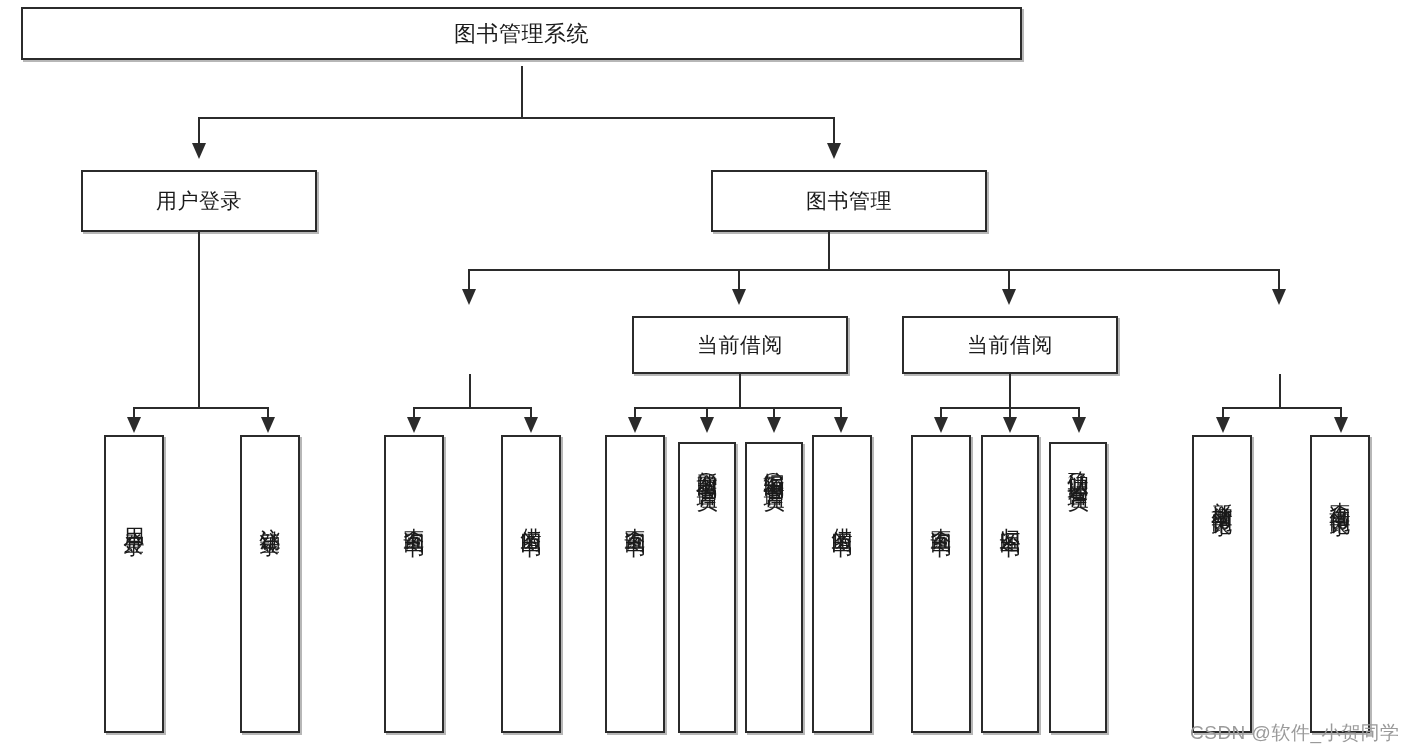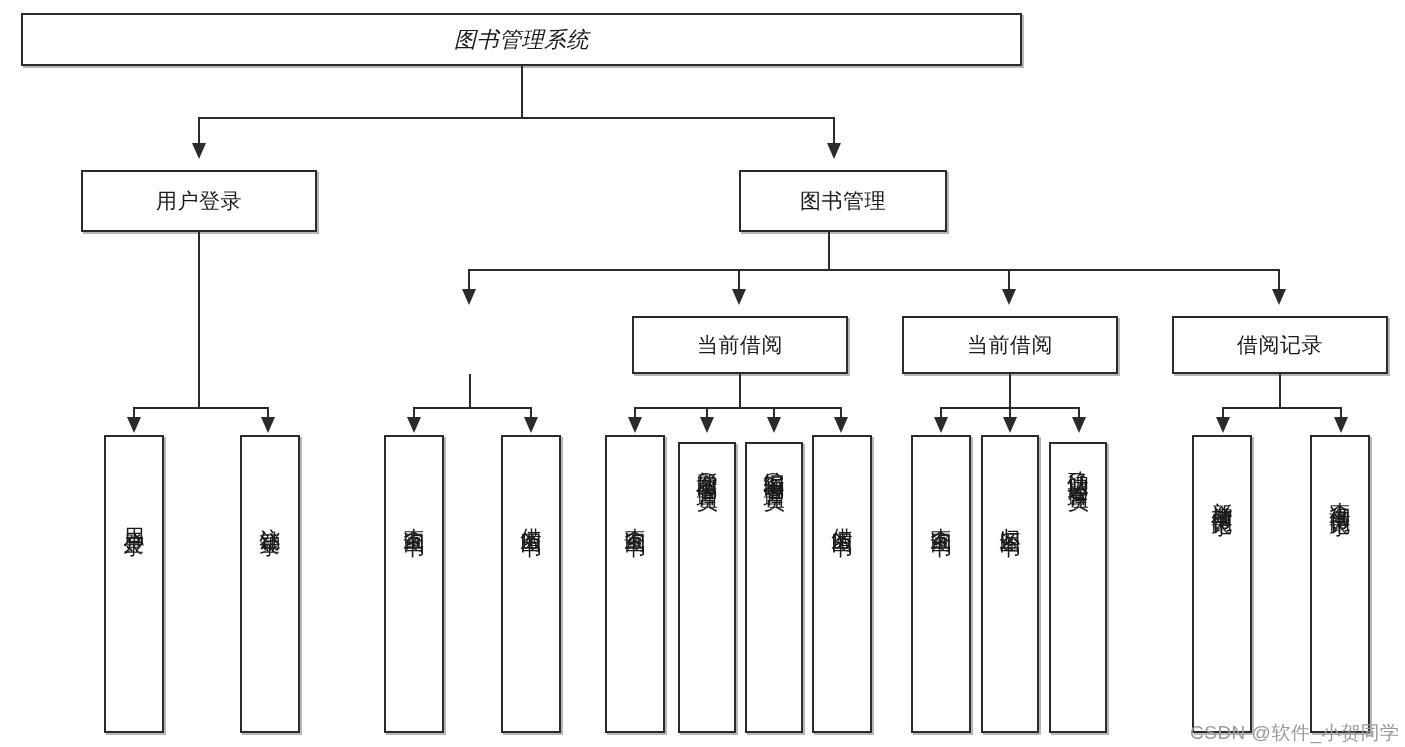--- a/index.html
+++ b/index.html
@@ -94,36 +94,36 @@
     white-space: nowrap;
     letter-spacing: 0.5px;
     pointer-events: none;
   }
 </style>
 </head>
 <body>
 
 <div id="canvas">
 
-  <div class="node horiz root" style="left:21px; top:13px; width:1001px; height:53px;font-style:italic;">
+  <div class="node horiz root" style="left:21px; top:7px; width:1001px; height:53px;">
     <span class="label">图书管理系统</span>
   </div>
 
   <div class="vline" style="left:521px; top:66px; width:2px; height:52px;"></div>
   <div class="hline" style="left:198px; top:117px; width:637px; height:2px;"></div>
   <div class="vline" style="left:198px; top:117px; width:2px; height:28px;"></div>
   <div class="vline" style="left:833px; top:117px; width:2px; height:28px;"></div>
   <div class="arrow" style="left:192px; top:143px;"></div>
   <div class="arrow" style="left:827px; top:143px;"></div>
 
   <div class="node horiz" style="left:81px; top:170px; width:236px; height:62px;">
     <span class="label">用户登录</span>
   </div>
 
-  <div class="node horiz" style="left:739px; top:170px; width:208px; height:62px;">
+  <div class="node horiz" style="left:711px; top:170px; width:276px; height:62px;">
     <span class="label">图书管理</span>
   </div>
 
   <div class="vline" style="left:198px; top:232px; width:2px; height:176px;"></div>
   <div class="hline" style="left:133px; top:407px; width:136px; height:2px;"></div>
   <div class="vline" style="left:133px; top:407px; width:2px; height:12px;"></div>
   <div class="vline" style="left:267px; top:407px; width:2px; height:12px;"></div>
   <div class="arrow" style="left:127px; top:417px;"></div>
   <div class="arrow" style="left:261px; top:417px;"></div>
 
@@ -137,23 +137,20 @@
   <div class="arrow" style="left:732px; top:289px;"></div>
   <div class="arrow" style="left:1002px; top:289px;"></div>
   <div class="arrow" style="left:1272px; top:289px;"></div>
 
   <div class="node horiz" style="left:632px; top:316px; width:216px; height:58px;">
     <span class="label">当前借阅</span>
   </div>
   <div class="node horiz" style="left:902px; top:316px; width:216px; height:58px;">
     <span class="label">当前借阅</span>
   </div>
-  <div class="node horiz" style="left:1172px; top:316px; width:216px; height:58px;">
-    <span class="label">借阅记录</span>
-  </div>
 
   <div class="vline" style="left:469px; top:374px; width:2px; height:34px;"></div>
   <div class="hline" style="left:413px; top:407px; width:119px; height:2px;"></div>
   <div class="vline" style="left:413px; top:407px; width:2px; height:12px;"></div>
   <div class="vline" style="left:530px; top:407px; width:2px; height:12px;"></div>
   <div class="arrow" style="left:407px; top:417px;"></div>
   <div class="arrow" style="left:524px; top:417px;"></div>
 
   <div class="vline" style="left:739px; top:374px; width:2px; height:34px;"></div>
   <div class="hline" style="left:634px; top:407px; width:208px; height:2px;"></div>

